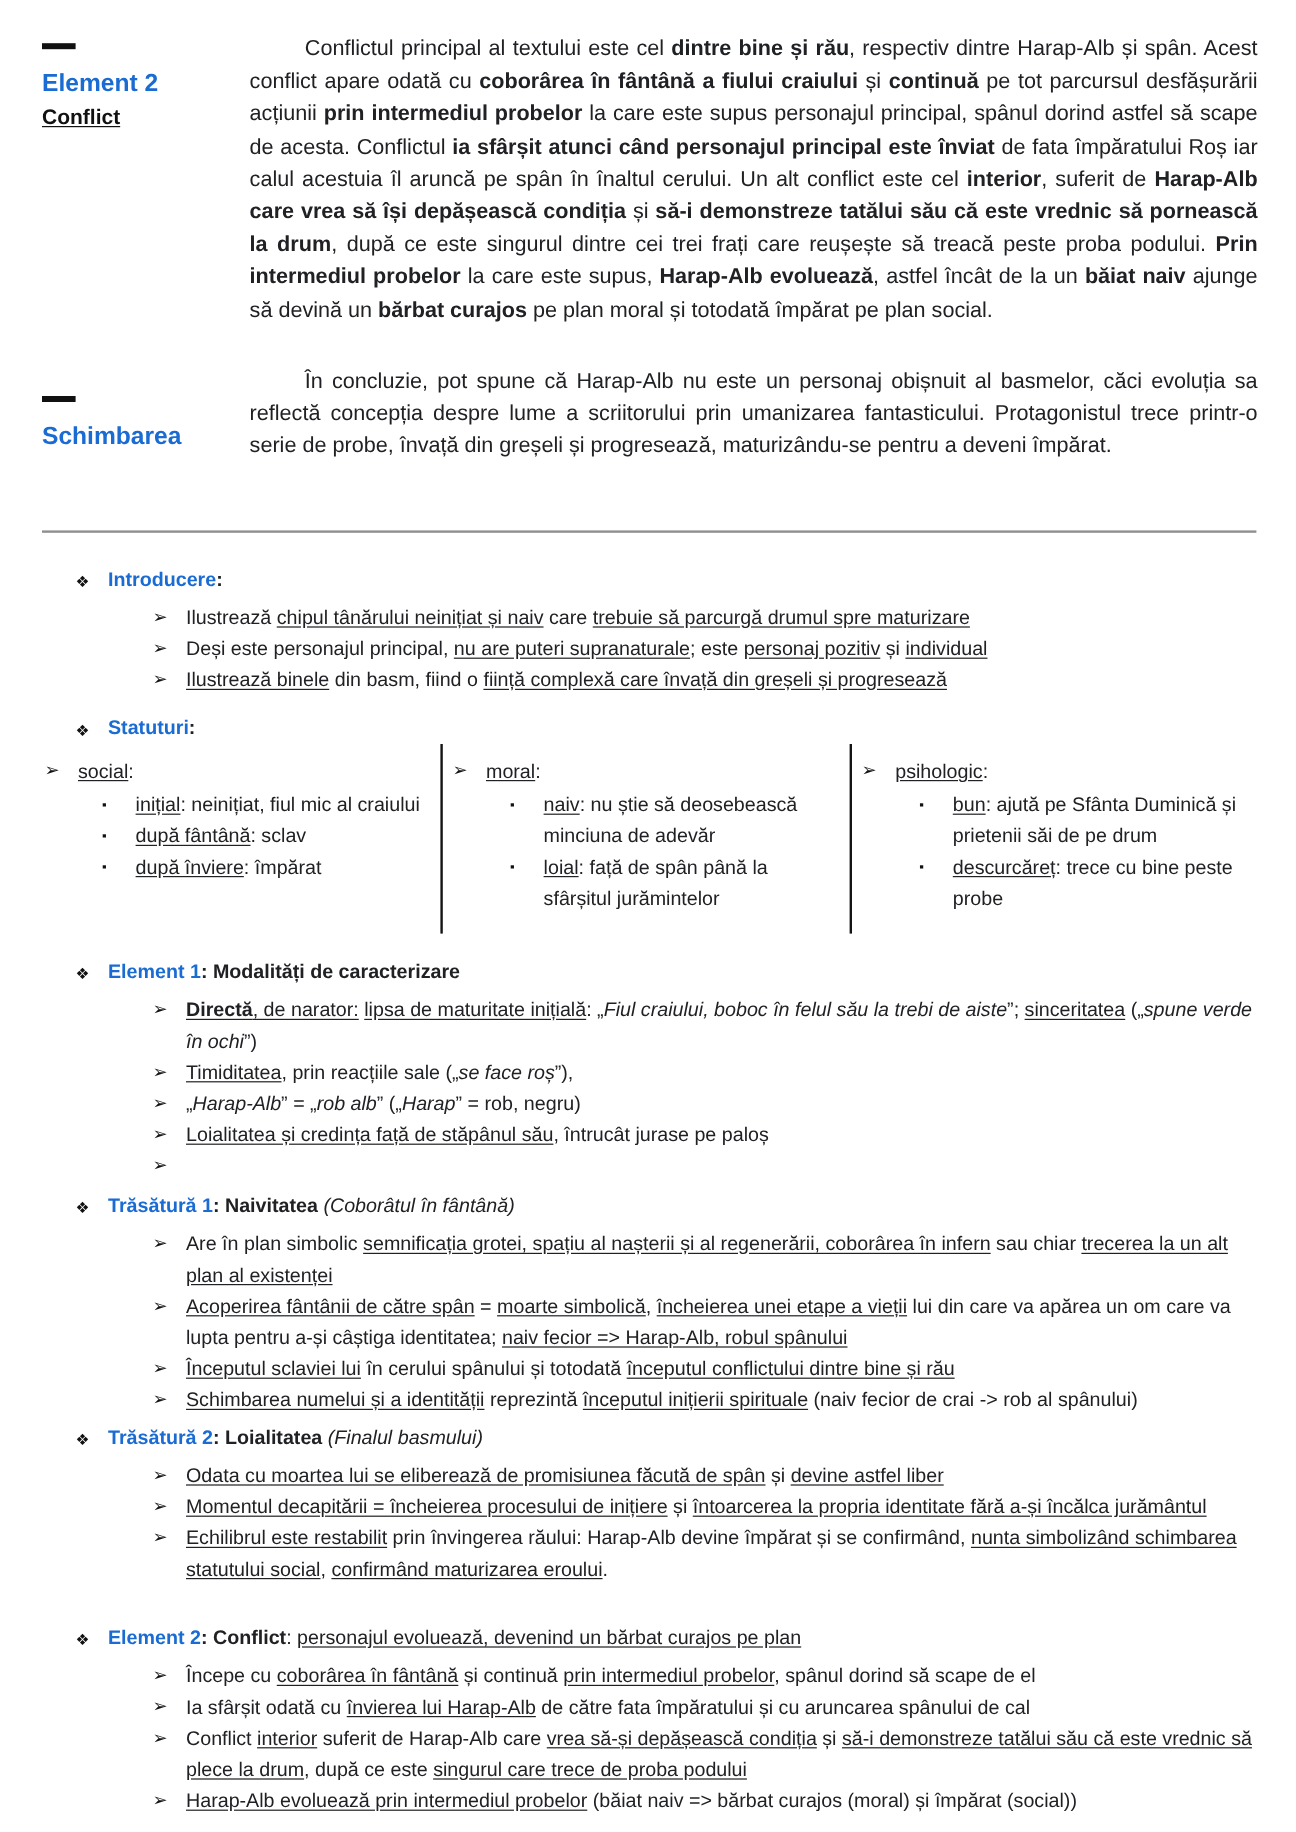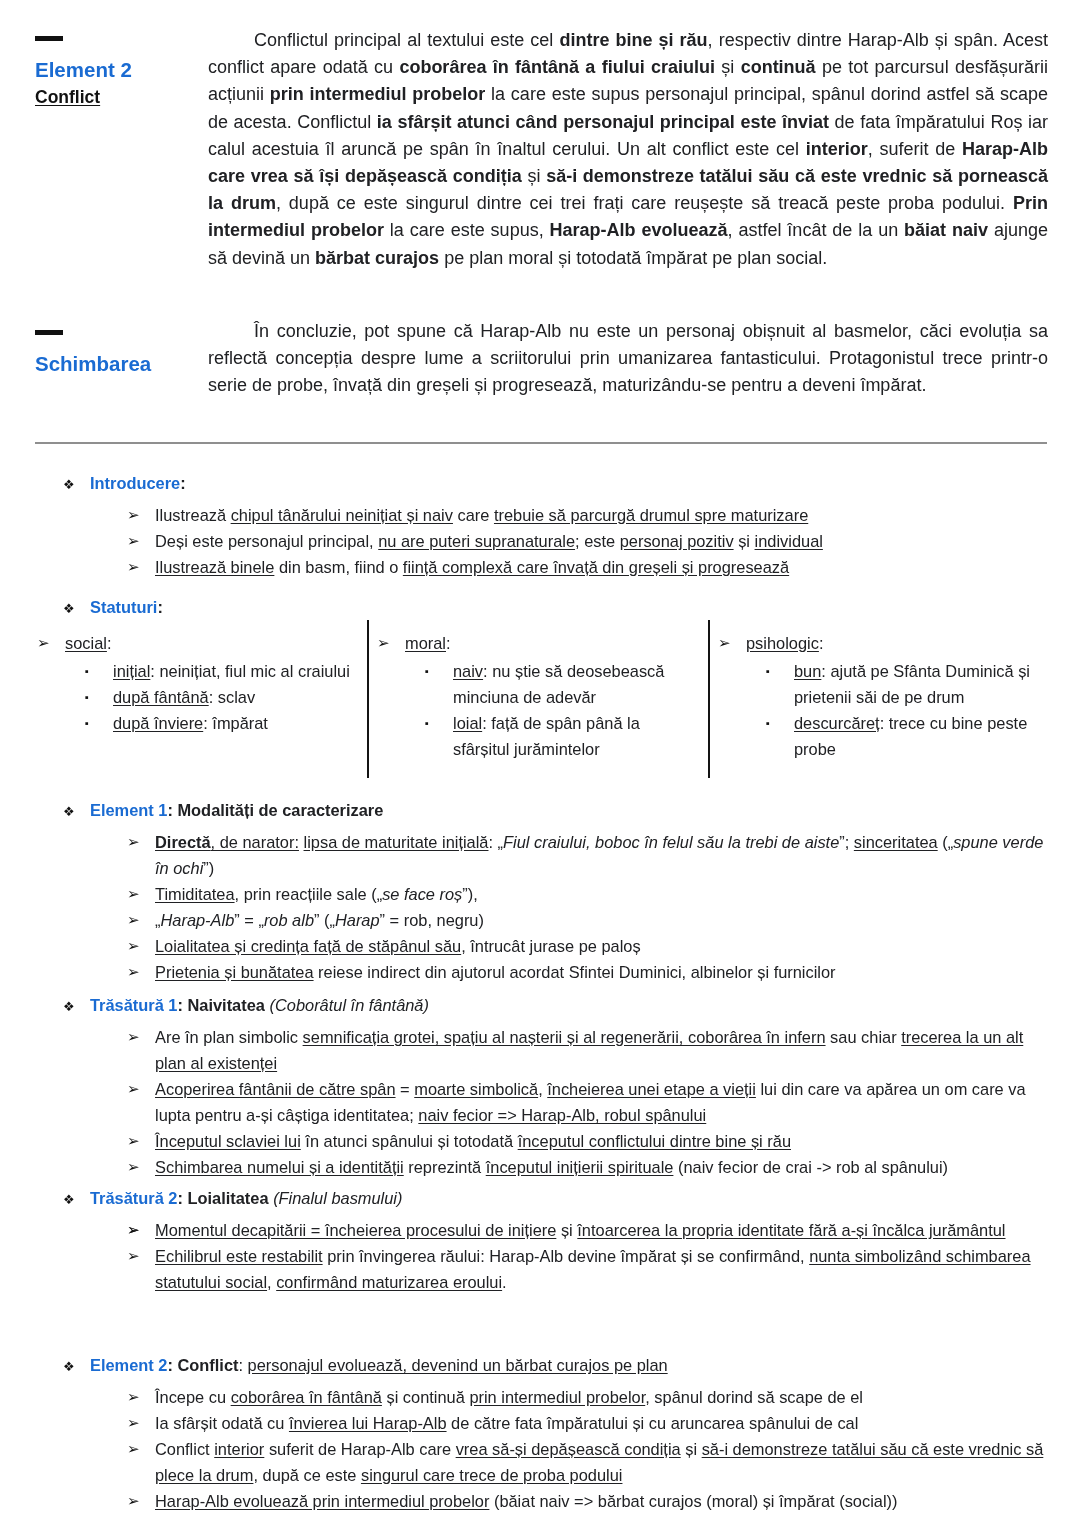--- a/index.html
+++ b/index.html
@@ -56,21 +56,21 @@
     <div class="mn-sub">Conflict</div>
   </div>
 
   <div class="para" style="top:27px"><span>Conflictul principal al textului este cel </span><span class="b">dintre bine și rău</span><span>, respectiv dintre Harap-Alb și spân. Acest conflict apare odată cu </span><span class="b">coborârea în fântână a fiului craiului</span><span> și </span><span class="b">continuă</span><span> pe tot parcursul desfășurării acțiunii </span><span class="b">prin intermediul probelor</span><span> la care este supus personajul principal, spânul dorind astfel să scape de acesta. Conflictul </span><span class="b">ia sfârșit atunci când personajul principal este înviat</span><span> de fata împăratului Roș iar calul acestuia îl aruncă pe spân în înaltul cerului. Un alt conflict este cel </span><span class="b">interior</span><span>, suferit de </span><span class="b">Harap-Alb care vrea să își depășească condiția</span><span> și </span><span class="b">să-i demonstreze tatălui său că este vrednic să pornească la drum</span><span>, după ce este singurul dintre cei trei frați care reușește să treacă peste proba podului. </span><span class="b">Prin intermediul probelor</span><span> la care este supus, </span><span class="b">Harap-Alb evoluează</span><span>, astfel încât de la un </span><span class="b">băiat naiv</span><span> ajunge să devină un </span><span class="b">bărbat curajos</span><span> pe plan moral și totodată împărat pe plan social.</span></div>
 
   <div class="mnote" style="top:330px">
     <div class="dash"></div>
     <div class="mn-title">Schimbarea</div>
   </div>
 
-  <div class="para" style="top:318px"><span>În concluzie, pot spune că Harap-Alb nu este un personaj obișnuit al basmelor, căci evoluția sa reflectă concepția despre lume a scriitorului prin umanizarea fantasticului. Protagonistul trece printr-o serie de probe, învață din greșeli și progresează, maturizându-se pentru a deveni împărat.</span></div>
+  <div class="para" style="top:304px"><span>În concluzie, pot spune că Harap-Alb nu este un personaj obișnuit al basmelor, căci evoluția sa reflectă concepția despre lume a scriitorului prin umanizarea fantasticului. Protagonistul trece printr-o serie de probe, învață din greșeli și progresează, maturizându-se pentru a deveni împărat.</span></div>
 
   <div class="hr" style="top:442px"></div>
 
   <div class="sec" style="top:470px">
     <div class="sec-h">
       <span class="dmk">❖</span><span><span class="b c">Introducere</span><span class="b">:</span></span>
     </div>
     <ul class="lst">
         <li><span class="mk">➢</span><span class="tx"><span>Ilustrează </span><span class="u">chipul tânărului neinițiat și naiv</span><span> care </span><span class="u">trebuie să parcurgă drumul spre maturizare</span></span></li>
         <li><span class="mk">➢</span><span class="tx"><span>Deși este personajul principal, </span><span class="u">nu are puteri supranaturale</span><span>; este </span><span class="u">personaj pozitiv</span><span> și </span><span class="u">individual</span></span></li>
@@ -121,42 +121,42 @@
 
   <div class="sec" style="top:797px">
     <div class="sec-h">
       <span class="dmk">❖</span><span><span class="b c">Element 1</span><span class="b">: </span><span class="b">Modalități de caracterizare</span></span>
     </div>
     <ul class="lst">
         <li><span class="mk">➢</span><span class="tx"><span class="b u">Directă</span><span class="u">, de narator:</span><span> </span><span class="u">lipsa de maturitate inițială</span><span>: „</span><span class="i">Fiul craiului, boboc în felul său la trebi de aiste</span><span>”; </span><span class="u">sinceritatea</span><span> („</span><span class="i">spune verde în ochi</span><span>”)</span></span></li>
         <li><span class="mk">➢</span><span class="tx"><span class="u">Timiditatea</span><span>, prin reacțiile sale („</span><span class="i">se face roș</span><span>”),</span></span></li>
         <li><span class="mk">➢</span><span class="tx"><span>„</span><span class="i">Harap-Alb</span><span>” = „</span><span class="i">rob alb</span><span>” („</span><span class="i">Harap</span><span>” = rob, negru)</span></span></li>
         <li><span class="mk">➢</span><span class="tx"><span class="u">Loialitatea și credința față de stăpânul său</span><span>, întrucât jurase pe paloș</span></span></li>
-        <li><span class="mk">➢</span><span class="tx"><span class="u">Prietenia și bunătatea</span><span> reiese indirect din ajutorul acordat Sfintei Duminici, albinelor și furnicilor</span></span></li>
+        <li><span class="mk">➢</span></li>
       </ul>
   </div>
 
   <div class="sec" style="top:992px">
     <div class="sec-h">
       <span class="dmk">❖</span><span><span class="b c">Trăsătură 1</span><span class="b">: </span><span class="b">Naivitatea</span><span> </span><span class="i">(Coborâtul în fântână)</span></span>
     </div>
     <ul class="lst">
         <li><span class="mk">➢</span><span class="tx"><span>Are în plan simbolic </span><span class="u">semnificația grotei, spațiu al nașterii și al regenerării, coborârea în infern</span><span> sau chiar </span><span class="u">trecerea la un alt plan al existenței</span></span></li>
         <li><span class="mk">➢</span><span class="tx"><span class="u">Acoperirea fântânii de către spân</span><span> = </span><span class="u">moarte simbolică</span><span>, </span><span class="u">încheierea unei etape a vieții</span><span> lui din care va apărea un om care va lupta pentru a-și câștiga identitatea; </span><span class="u">naiv fecior =&gt; Harap-Alb, robul spânului</span></span></li>
-        <li><span class="mk">➢</span><span class="tx"><span class="u">Începutul sclaviei lui</span><span> în atunci spânului și totodată </span><span class="u">începutul conflictului dintre bine și rău</span></span></li>
+        <li><span class="mk">➢</span><span class="tx"><span class="u">Începutul sclaviei lui</span><span> în cerului spânului și totodată </span><span class="u">începutul conflictului dintre bine și rău</span></span></li>
         <li><span class="mk">➢</span><span class="tx"><span class="u">Schimbarea numelui și a identității</span><span> reprezintă </span><span class="u">începutul inițierii spirituale</span><span> (naiv fecior de crai -&gt; rob al spânului)</span></span></li>
       </ul>
   </div>
 
   <div class="sec" style="top:1185px">
     <div class="sec-h">
       <span class="dmk">❖</span><span><span class="b c">Trăsătură 2</span><span class="b">: </span><span class="b">Loialitatea</span><span> </span><span class="i">(Finalul basmului)</span></span>
     </div>
     <ul class="lst">
-        <li><span class="mk">➢</span></li>
+        <li><span class="mk">➢</span><span class="tx"><span class="u">Odata cu moartea lui se eliberează de promisiunea făcută de spân</span><span> și </span><span class="u">devine astfel liber</span></span></li>
         <li><span class="mk">➢</span><span class="tx"><span class="u">Momentul decapitării = încheierea procesului de inițiere</span><span> și </span><span class="u">întoarcerea la propria identitate fără a-și încălca jurământul</span></span></li>
         <li><span class="mk">➢</span><span class="tx"><span class="u">Echilibrul este restabilit</span><span> prin învingerea răului: Harap-Alb devine împărat și se confirmând, </span><span class="u">nunta simbolizând schimbarea statutului social</span><span>, </span><span class="u">confirmând maturizarea eroului</span><span>.</span></span></li>
       </ul>
   </div>
 
   <div class="sec" style="top:1352px">
     <div class="sec-h">
       <span class="dmk">❖</span><span><span class="b c">Element 2</span><span class="b">: </span><span class="b">Conflict</span><span>: </span><span class="u">personajul evoluează, devenind un bărbat curajos pe plan</span></span>
     </div>
     <ul class="lst">

